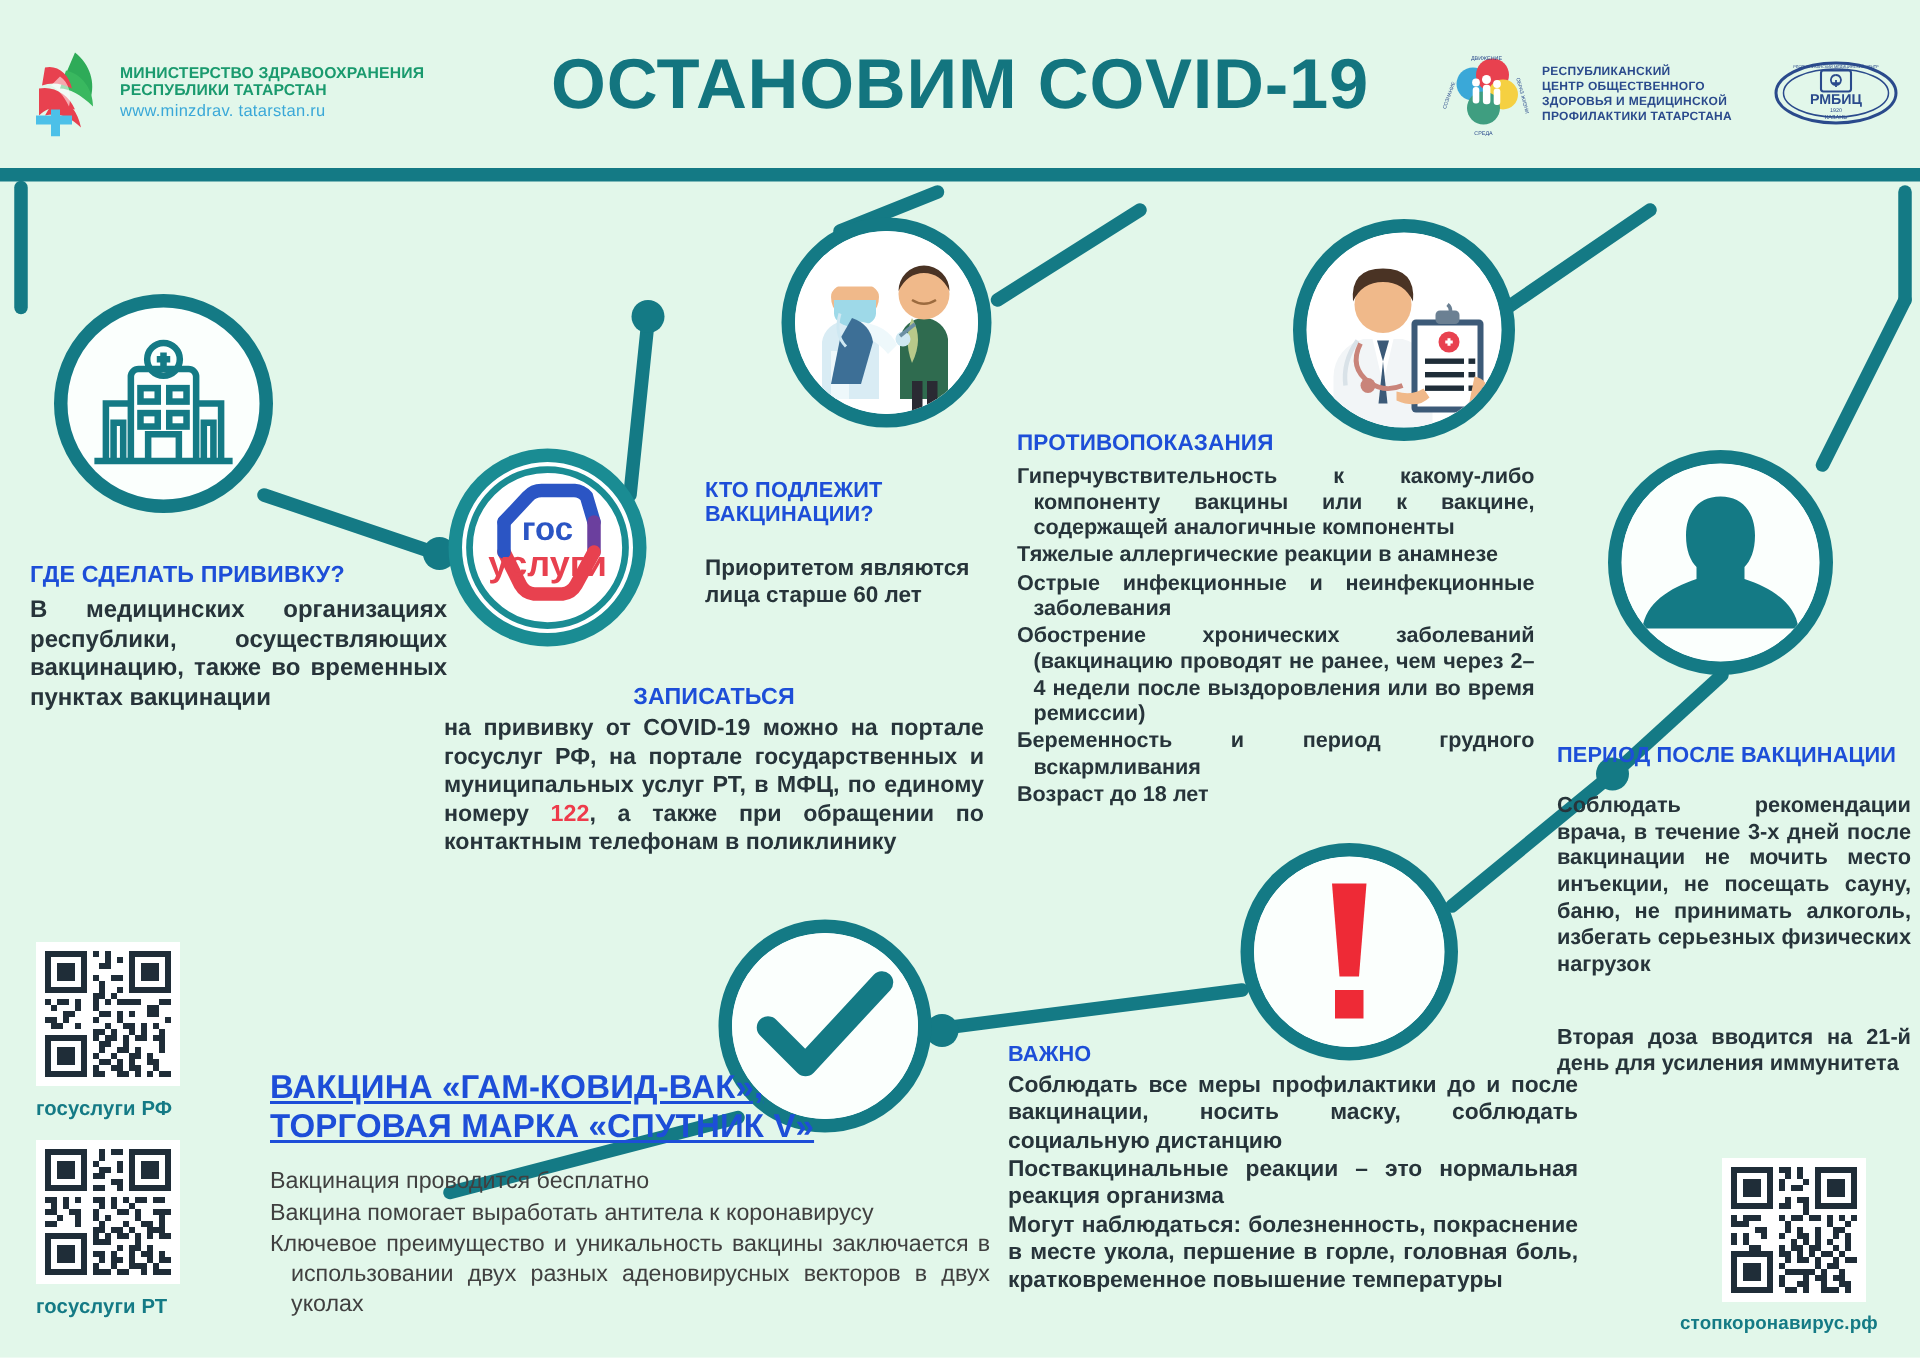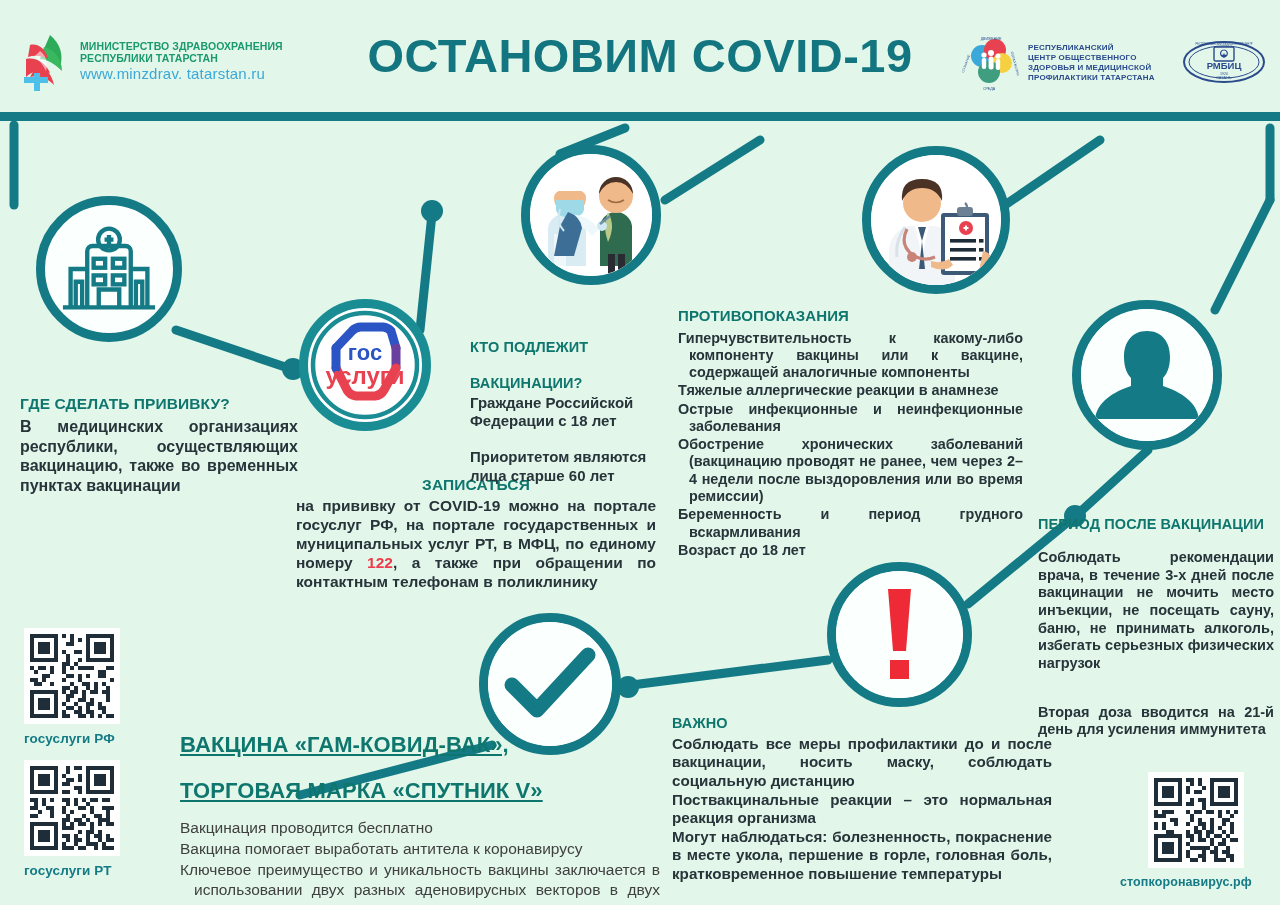--- a/index.html
+++ b/index.html
@@ -17,21 +17,21 @@
 
   
   #header { position: absolute; left: 0; top: 0; width: 1280px; height: 118px; }
 
   #minzdrav-logo { position: absolute; left: 20px; top: 33px; display: flex; align-items: center; gap: 8px; }
   #minzdrav-mark { width: 52px; height: 58px; flex: 0 0 auto; }
   #minzdrav-text { line-height: 1.12; }
   #minzdrav-text .l1, #minzdrav-text .l2 {
     font-size: 10.5px; font-weight: bold; color: #1a9a6e; letter-spacing: .1px;
   }
-  #minzdrav-text .url { font-size: 15px; color: #3aa8d8; margin-top: 1px; letter-spacing: .2px; }
+  #minzdrav-text .url { font-size: 11px; color: #3aa8d8; margin-top: 1px; letter-spacing: .2px; }
 
   #poster-title {
     position: absolute; left: 0; right: 0; top: 28px;
     text-align: center;
     font-size: 47px; font-weight: bold; color: #13757f;
     letter-spacing: .5px;
   }
 
   #rcoz-logo { position: absolute; left: 962px; top: 34px; display: flex; align-items: center; gap: 8px; }
   #rcoz-mark { width: 58px; height: 58px; }
@@ -62,23 +62,22 @@
   #node-doctor    { left: 862px;  top: 146px; width: 148px; height: 148px; }
   #node-person    { left: 1072px; top: 300px; width: 150px; height: 150px; }
   #node-warning   { left: 827px;  top: 562px; width: 145px; height: 145px; }
   #node-check     { left: 479px;  top: 613px; width: 142px; height: 142px; }
 
   .node > svg { display: block; width: 100%; height: 100%; }
 
   
   .tblock { position: absolute; }
   .heading {
-    color: #0f766e; font-weight: bold; line-height: 1.1;
+    color: #1d4ed8; font-weight: bold; line-height: 1.1;
     letter-spacing: .1px;
-    margin-top: 20px;
   }
   .body {
     color: #27343a; font-weight: bold; line-height: 1.22;
   }
   .num-red { color: #ee3b4b; }
 
   #b-where   { left: 20px;  top: 375px; width: 278px; }
   #b-where .heading { font-size: 15.5px; }
   #b-where .body { font-size: 16px; margin-top: 5px; text-align: justify; }
 
@@ -337,21 +336,20 @@
   </div>
 
   <div class="tblock" id="b-signup">
     <div class="heading">ЗАПИСАТЬСЯ</div>
     <div class="body"><span>на прививку от COVID-19 можно на портале госуслуг РФ, на портале государственных и муниципальных услуг РТ, в МФЦ, по единому номеру </span><span class="num-red">122</span><span>, а также при обращении по контактным телефонам в поликлинику</span></div>
   </div>
 
   <div class="tblock" id="b-who">
     <div class="heading">КТО ПОДЛЕЖИТ</div>
     <div class="heading">ВАКЦИНАЦИИ?</div>
-    <div class="body">Граждане Российской Федерации с 18 лет</div>
     <div class="gap"></div>
     <div class="body">Приоритетом являются лица старше 60 лет</div>
   </div>
 
   <div class="tblock" id="b-contra">
     <div class="heading">ПРОТИВОПОКАЗАНИЯ</div>
     <ul>
       <li>Гиперчувствительность к какому-либо компоненту вакцины или к вакцине, содержащей аналогичные компоненты</li>
       <li>Тяжелые аллергические реакции в анамнезе</li>
       <li>Острые инфекционные и неинфекционные заболевания</li>

